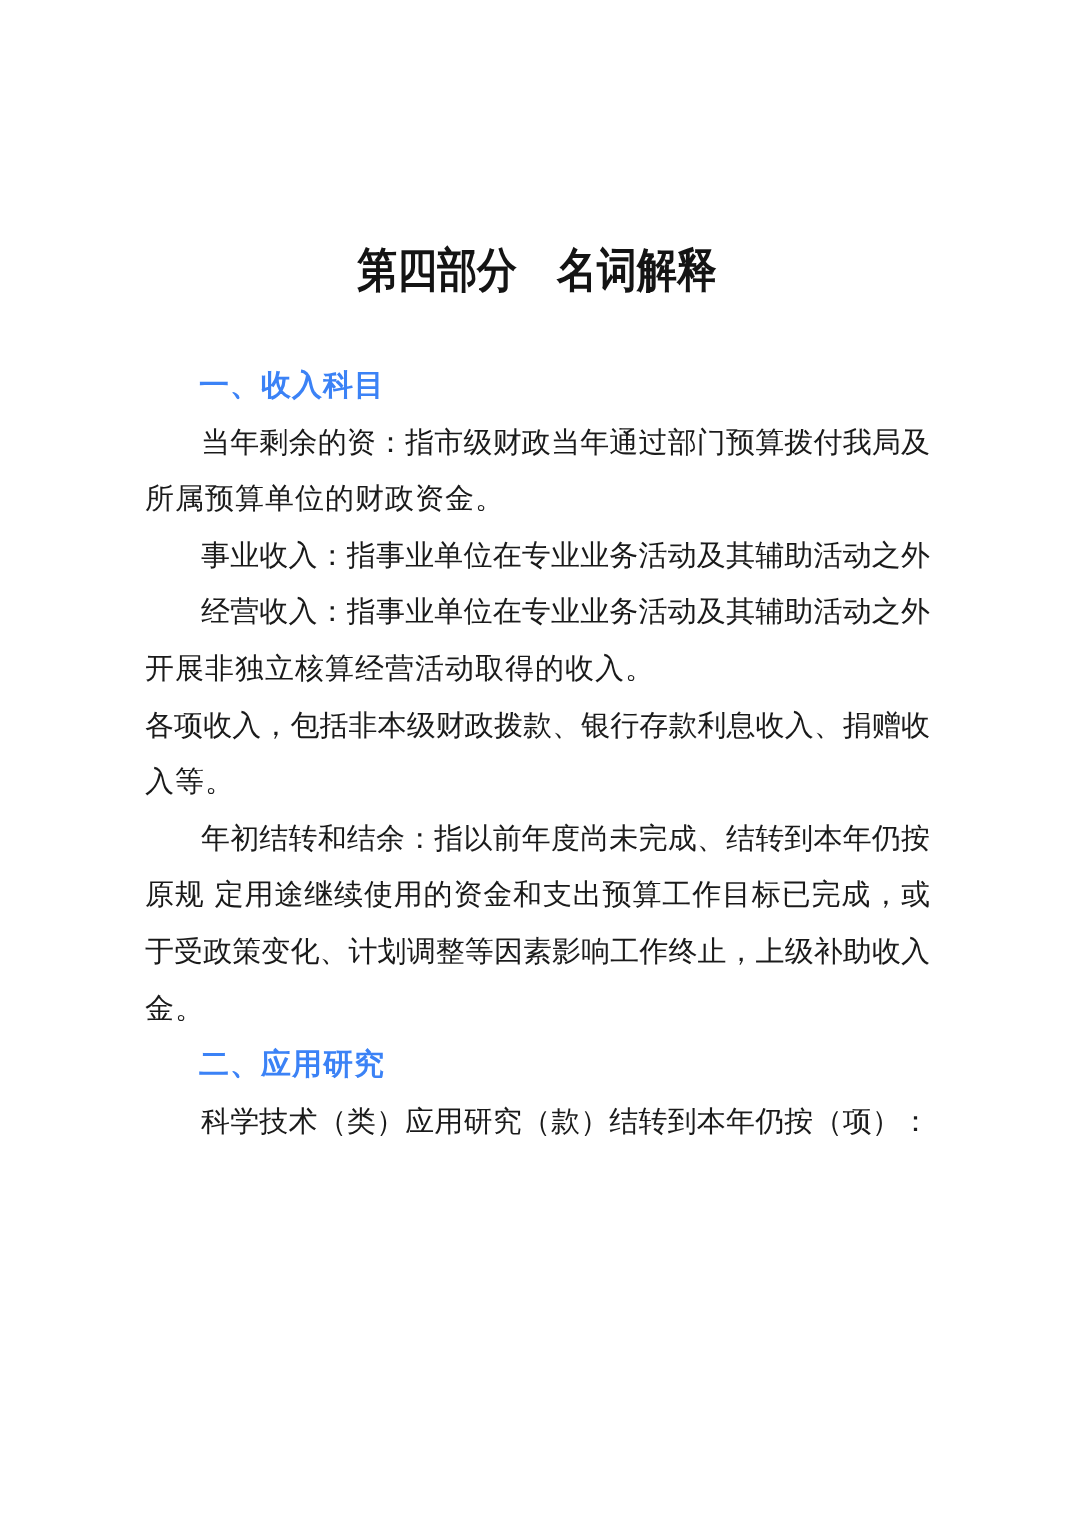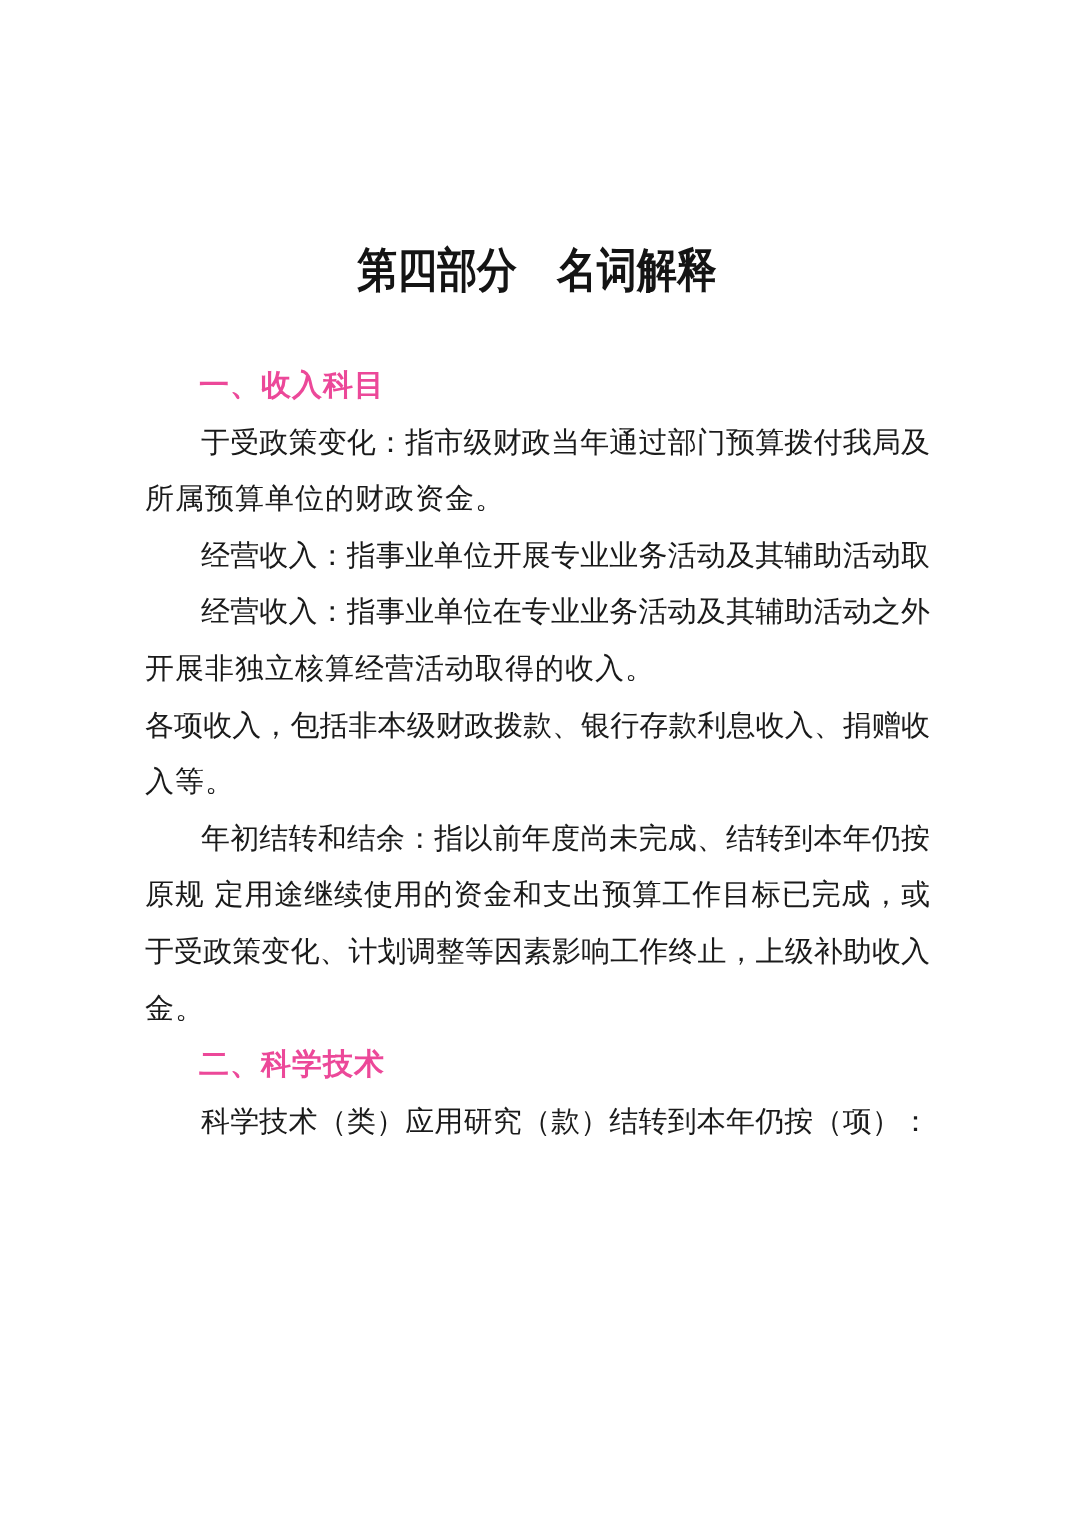--- a/index.html
+++ b/index.html
@@ -61,37 +61,37 @@
     letter-spacing: 1px;
   }
   .line.heading {
     font-family: Liberation Sans, sans-serif;
     font-weight: 700;
     font-size: 30px;
     text-indent: 54px;
     text-align: left;
     text-align-last: left;
     letter-spacing: 1px;
-    color: #ec4899;
+    color: #3b82f6;
   }
 </style>
 </head>
 <body>
 
 <div class="page">
   <div class="doc-title">第四部分　名词解释</div>
   <div class="doc-body">
       <div class="line heading">一、收入科目</div>
-      <div class="line indent">于受政策变化：指市级财政当年通过部门预算拨付我局及</div>
+      <div class="line indent">当年剩余的资：指市级财政当年通过部门预算拨付我局及</div>
       <div class="line last">所属预算单位的财政资金。</div>
-      <div class="line indent">经营收入：指事业单位开展专业业务活动及其辅助活动取</div>
+      <div class="line indent">事业收入：指事业单位在专业业务活动及其辅助活动之外</div>
       <div class="line indent">经营收入：指事业单位在专业业务活动及其辅助活动之外</div>
       <div class="line last">开展非独立核算经营活动取得的收入。</div>
       <div class="line">各项收入，包括非本级财政拨款、银行存款利息收入、捐赠收</div>
       <div class="line last">入等。</div>
       <div class="line indent">年初结转和结余：指以前年度尚未完成、结转到本年仍按</div>
       <div class="line">原规 定用途继续使用的资金和支出预算工作目标已完成，或由</div>
       <div class="line">于受政策变化、计划调整等因素影响工作终止，上级补助收入</div>
       <div class="line last">金。</div>
-      <div class="line heading">二、科学技术</div>
+      <div class="line heading">二、应用研究</div>
       <div class="line indent">科学技术（类）应用研究（款）结转到本年仍按（项）：反</div>
     </div>
 </div>
 
 </body></html>

